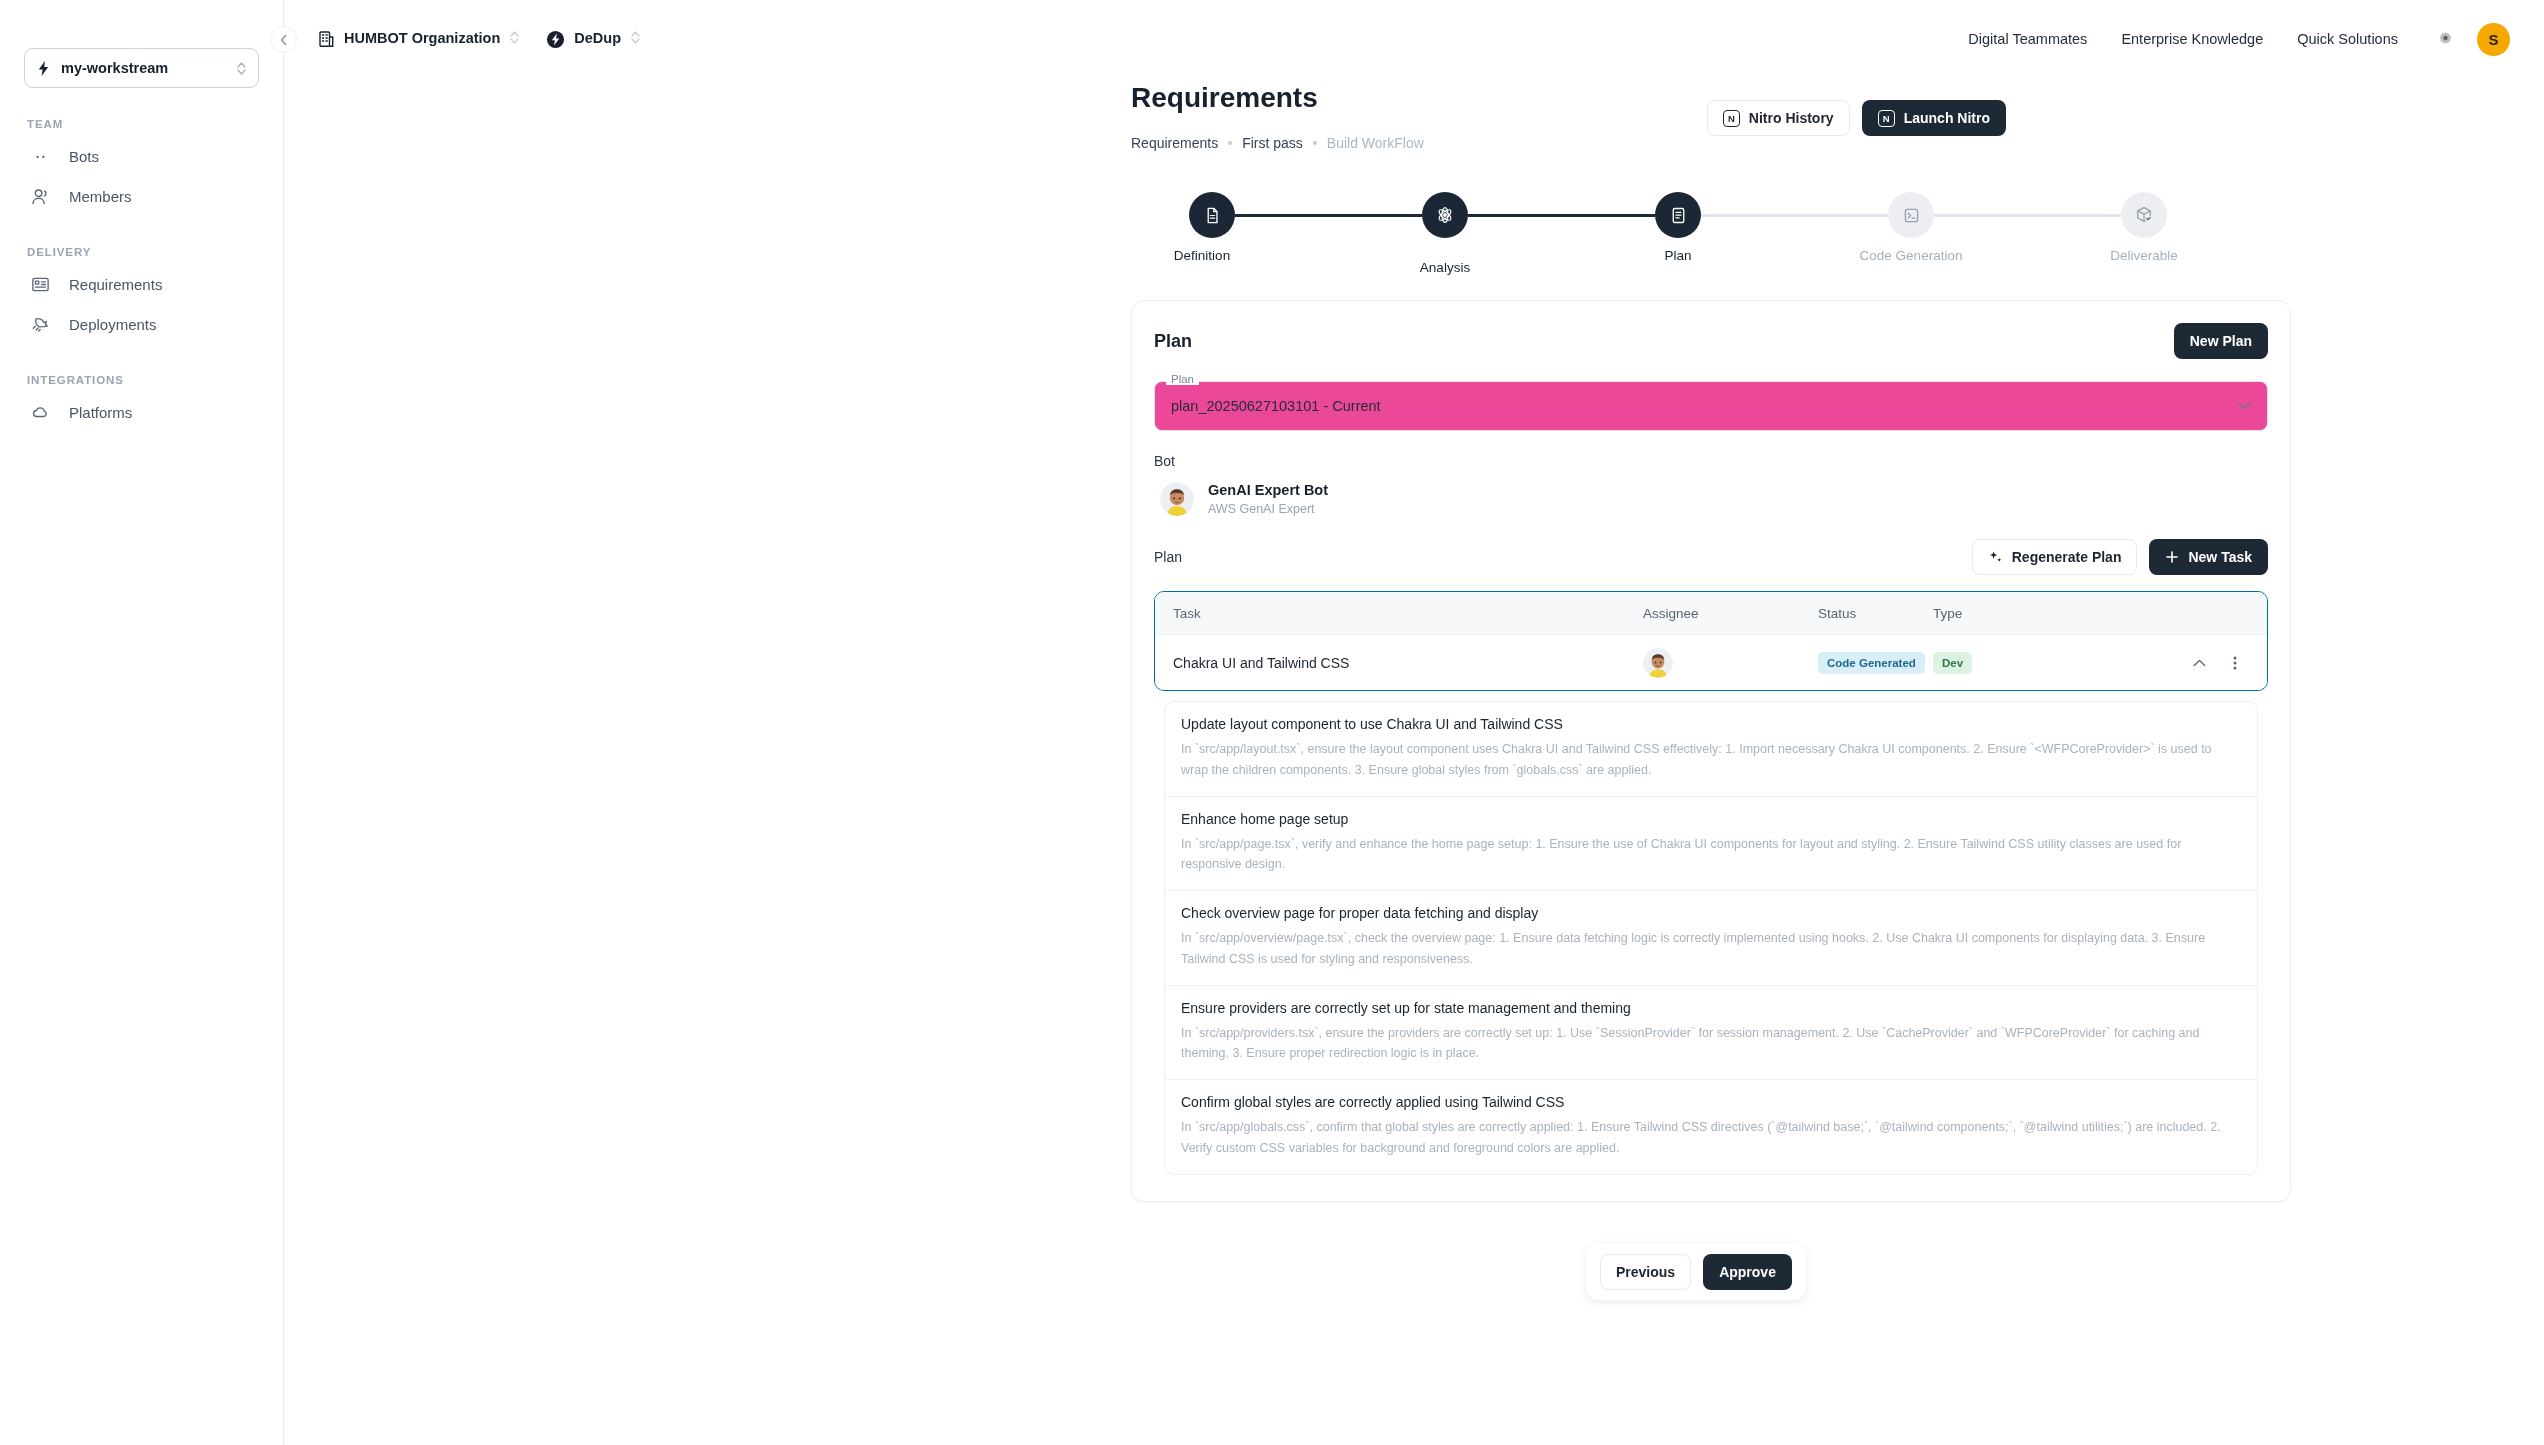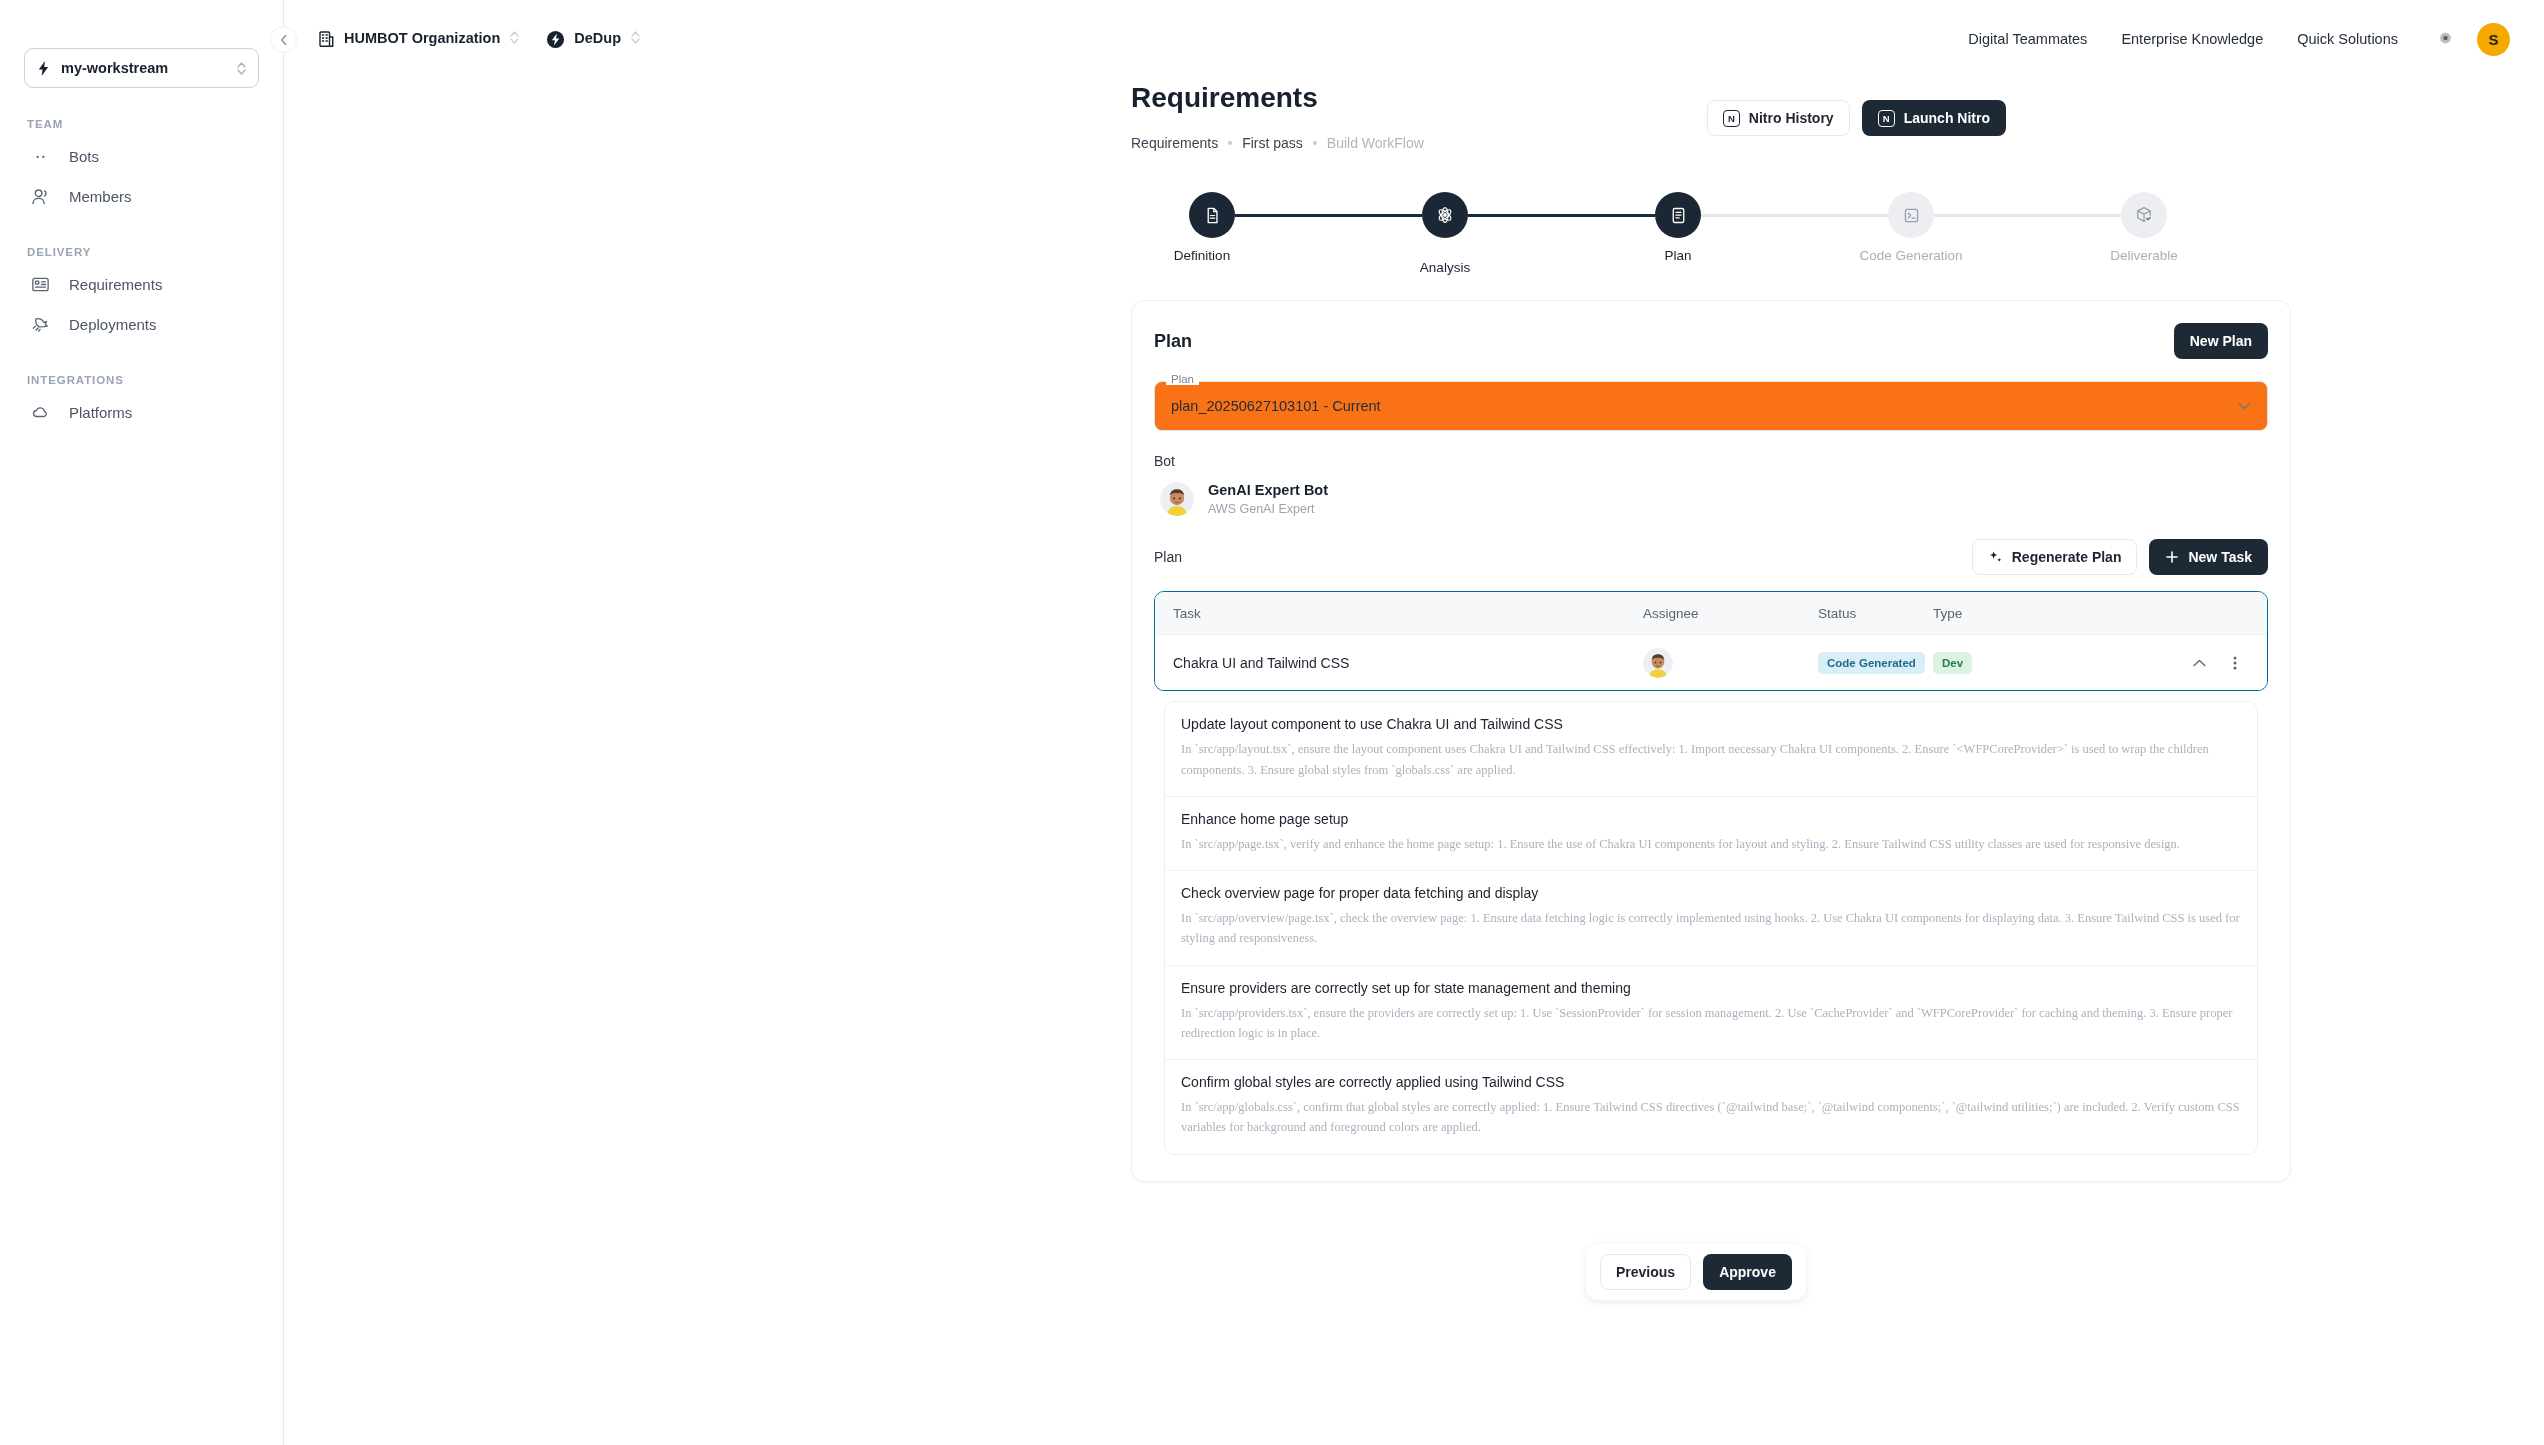--- a/index.html
+++ b/index.html
@@ -158,21 +158,21 @@
   .card-head .sp { flex: 1; }
 
   .field { margin-top: 22px; position: relative; }
   .field-legend {
     position: absolute; left: 12px; top: -8px; background: #fff;
     padding: 0 5px; font-size: 11.5px; color: #7c8694;
   }
   .select-box {
     height: 50px; border: 1px solid #dfe3e8; border-radius: 8px;
     display: flex; align-items: center; padding: 0 16px;
-    font-size: 14.5px; color: #232c38; cursor: pointer; background: #f97316;
+    font-size: 14.5px; color: #232c38; cursor: pointer; background: #ec4899;
   }
   .select-box .sp { flex: 1; }
   .chev { color: #6c7684; font-size: 13px; }
 
   .sec-label { font-size: 14px; color: #2c3542; margin-top: 22px; }
 
   .bot-row { display: flex; align-items: center; gap: 14px; margin-top: 12px; padding-left: 6px; }
   .bot-name { font-size: 14.5px; font-weight: 700; color: #18212e; line-height: 1.35; }
   .bot-sub { font-size: 12.5px; color: #9aa3af; line-height: 1.35; }
 
@@ -221,21 +221,20 @@
   }
   .sub {
     padding: 14px 16px 16px 16px;
     border-top: 1px solid #f0f2f4;
   }
   .sub:first-child { border-top: none; }
   .sub-title { font-size: 14px; color: #1b232f; }
   .sub-desc {
     font-size: 12.5px; color: #aab2bd; line-height: 1.62; margin-top: 7px;
     max-width: 1090px;
-    font-family: Liberation Serif, serif;
   }
 
   
   .footer-actions {
     position: absolute; left: 1302px; top: 1244px;
     background: #fff; border-radius: 12px;
     box-shadow: 0 2px 10px rgba(16,24,40,.09);
     padding: 10px 14px; display: flex; gap: 12px; align-items: center;
   }
 

